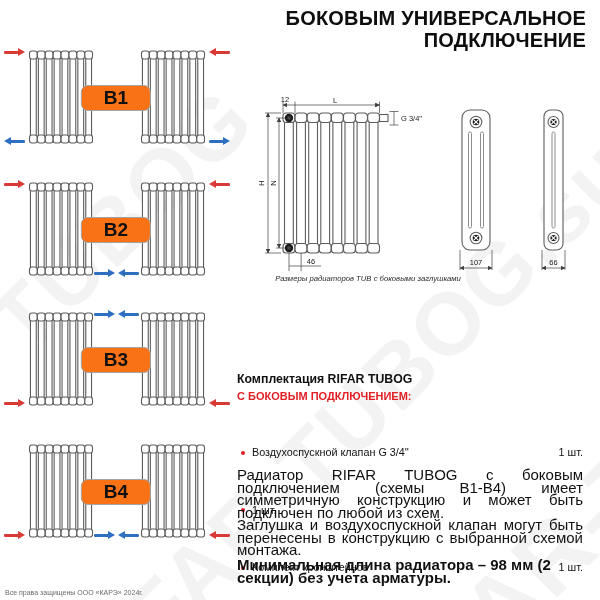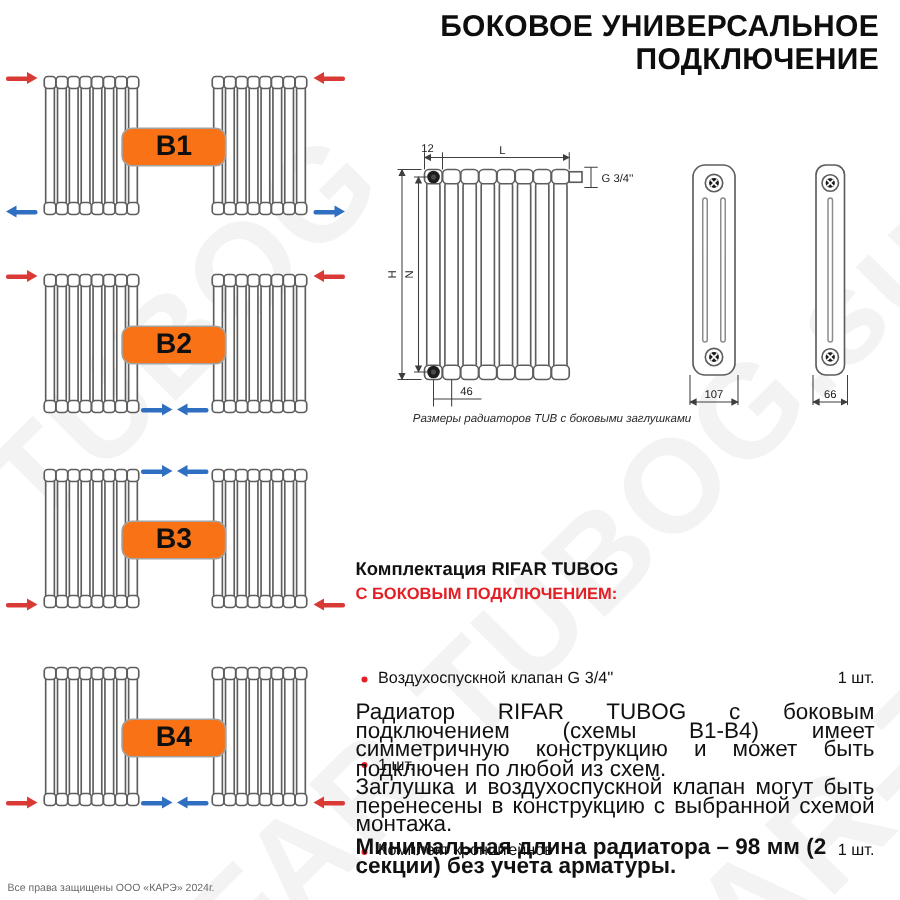--- a/index.html
+++ b/index.html
@@ -107,21 +107,21 @@
             <rect x="56.80" y="3" width="7.7" height="8" rx="2.4" class="t"></rect>
             <rect x="56.80" y="87" width="7.7" height="8" rx="2.4" class="t"></rect>
           </symbol>
         <marker id="ma" viewBox="0 0 10 10" refX="9" refY="5" markerWidth="7" markerHeight="7" orient="auto-start-reverse">
           <path d="M0,0 L10,5 L0,10 z" fill="#3f3f3f"></path>
         </marker>
       </defs>
     </svg>
 
     <header class="page-title">
-      <div>БОКОВОЕ УНИВЕРСАЛЬНОЕ</div>
+      <div>БОКОВЫМ УНИВЕРСАЛЬНОЕ</div>
       <div>ПОДКЛЮЧЕНИЕ</div>
     </header>
 
     <div class="scheme-row row-b1">
       <svg class="radiator rad-l" width="66" height="98" viewBox="0 0 66 98">
           <use href="#radsym"></use>
         </svg>
       <svg class="radiator rad-r" width="66" height="98" viewBox="0 0 66 98">
           <use href="#radsym"></use>
         </svg>

